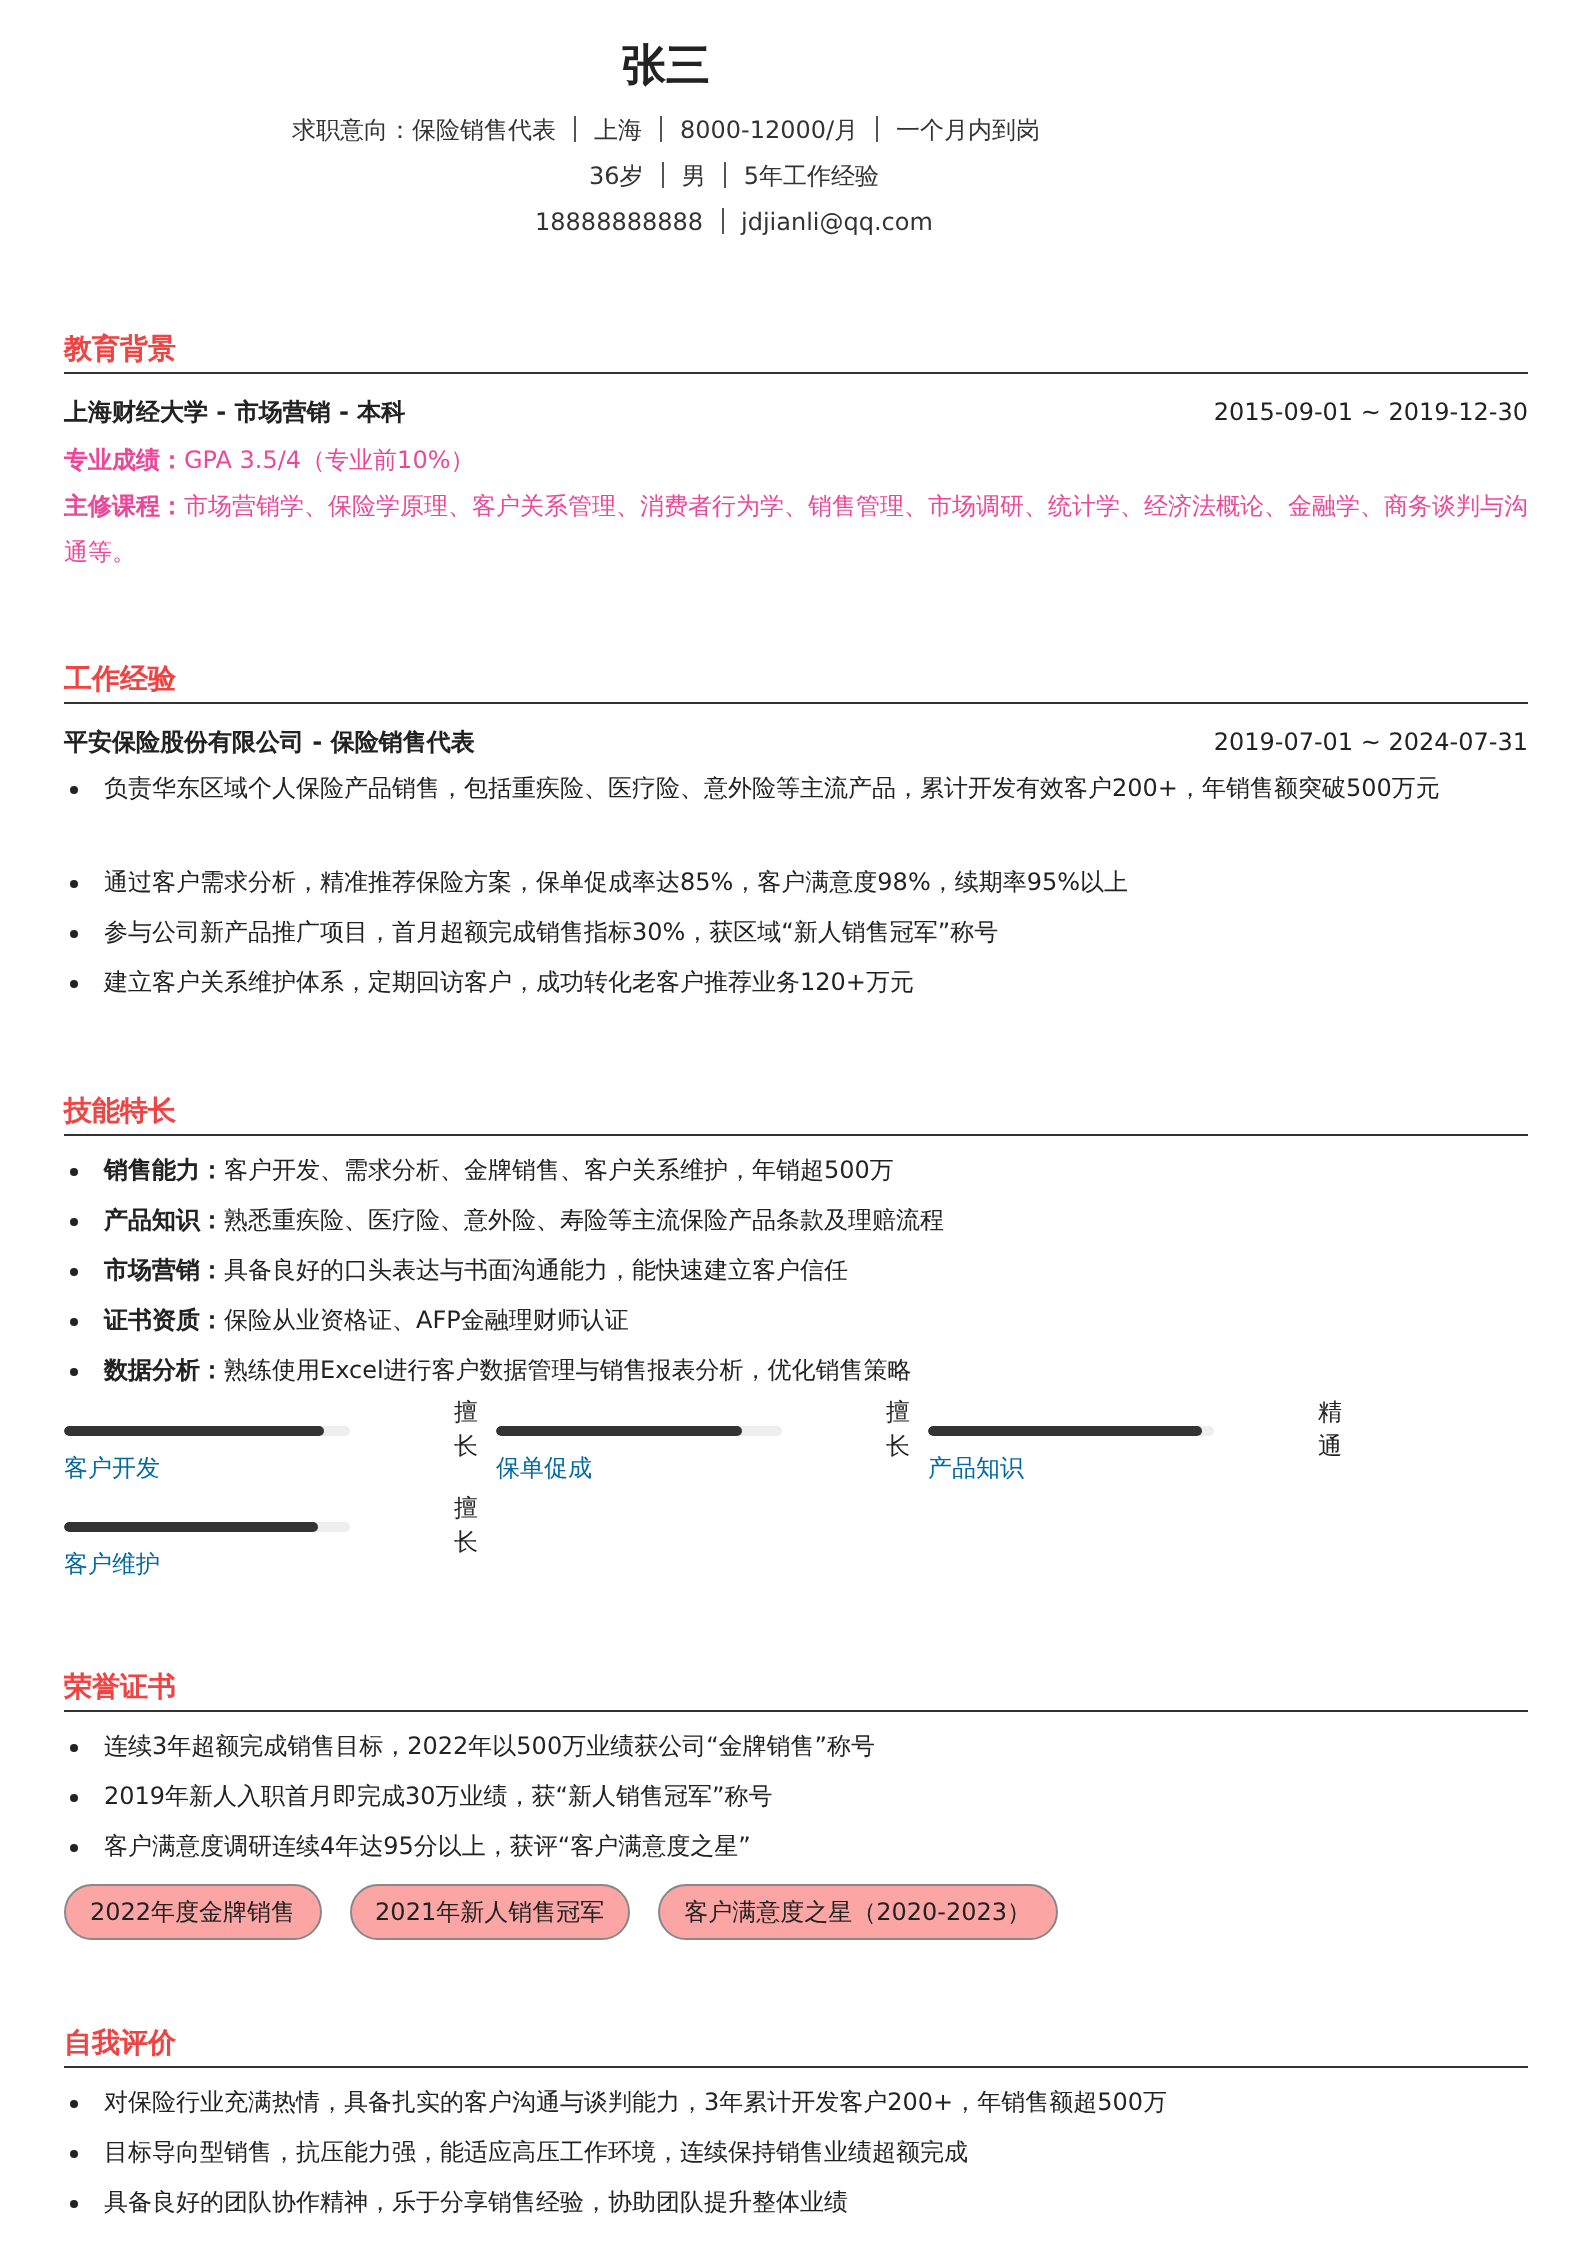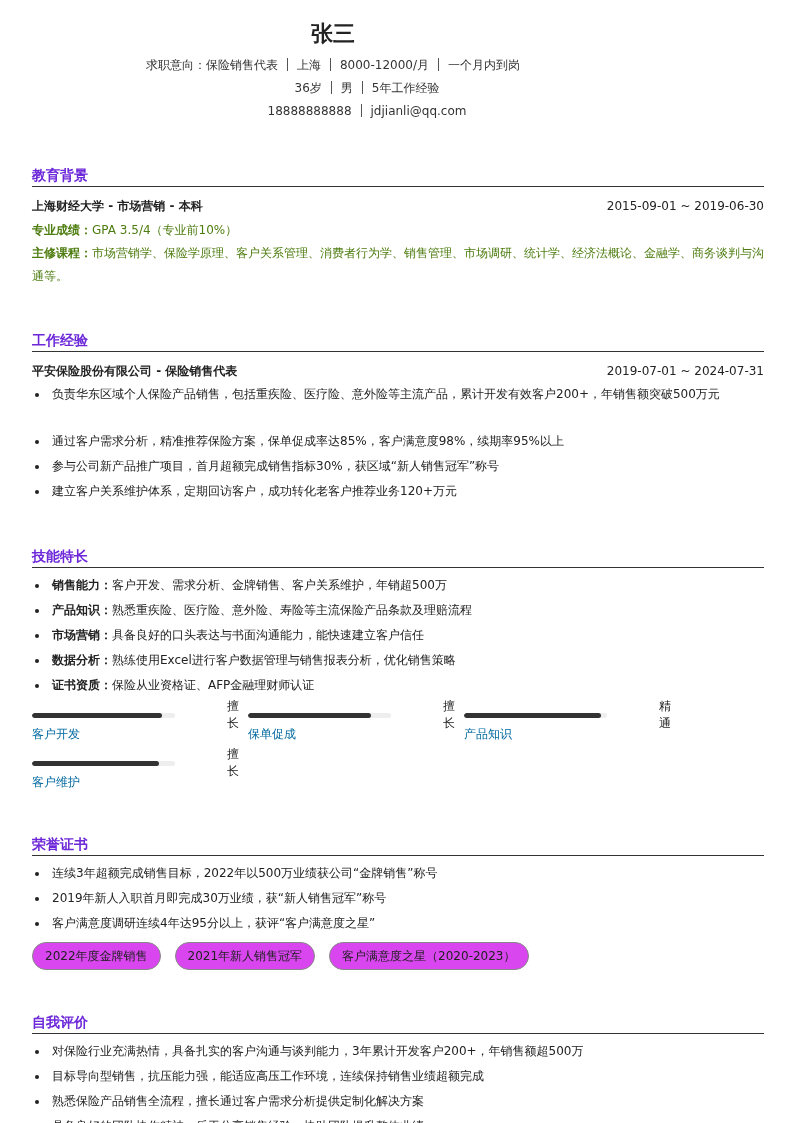--- a/index.html
+++ b/index.html
@@ -8,41 +8,41 @@
   .page { position: absolute; left: 32px; top: 0; width: 732px; }
   .header { text-align: center; padding-top: 20px; }
   .name { font-size: 22px; font-weight: bold; color: #222; height: 28px; line-height: 28px; margin-left: -130px; }
   .info-line { font-size: 12px; color: #333; line-height: 23px; height: 23px; }
   .info-line .sep { display: inline-block; width: 1px; height: 13px; background: #555; margin: 0 9px; vertical-align: -2px; }
   .line1 { margin-left: -130px; margin-top: 6px; }
   .line2 { margin-left: -62px; }
   .line3 { margin-left: -62px; }
 
   .section { margin-top: 0; }
-  .section-title { font-size: 14px; font-weight: bold; color: #6d28d9; height: 24px; line-height: 24px; border-bottom: 1.5px solid #333; padding-bottom: 0; margin-top: 40px; }
+  .section-title { font-size: 14px; font-weight: bold; color: #ef4444; height: 24px; line-height: 24px; border-bottom: 1.5px solid #333; padding-bottom: 0; margin-top: 40px; }
   .row-head { display: flex; justify-content: space-between; font-size: 12px; margin-top: 9px; height: 20px; line-height: 20px; }
   .row-head .title { font-weight: bold; }
   .row-head .date { color: #222; }
-  .para { font-size: 12px; line-height: 23px; color: #4d7c0f; }
+  .para { font-size: 12px; line-height: 23px; color: #ec4899; }
   .para b { font-weight: bold; }
   ul.bullets { list-style: none; }
   ul.bullets li { position: relative; padding-left: 20px; font-size: 12px; line-height: 25px; color: #222; }
   ul.bullets li::before { content: ""; position: absolute; left: 3px; top: 11px; width: 4px; height: 4px; border-radius: 50%; background: #222; }
   ul.bullets li b { font-weight: bold; }
 
   .skills-grid { display: grid; grid-template-columns: 216px 216px 216px; column-gap: 0; row-gap: 10px; margin-top: 8px; }
   .skill { width: 216px; }
   .skill-top { display: flex; align-items: center; height: 18px; gap: 41px; }
   .bar { width: 163px; height: 5px; background: #eeeeee; border-radius: 3px; position: relative; overflow: hidden; }
   .bar-fill { position: absolute; left: 0; top: 0; height: 5px; background: #333; border-radius: 3px; }
   .level { margin-left: 11px; font-size: 12px; color: #222; }
   .skill-name { font-size: 12px; color: #0369a1; line-height: 20px; }
 
   .tags { display: flex; gap: 14px; margin-top: 6px; }
-  .tag { border: 1px solid #888; border-radius: 14px; padding: 0 12px; height: 28px; line-height: 26px; font-size: 12px; color: #222; background: #d946ef; }
+  .tag { border: 1px solid #888; border-radius: 14px; padding: 0 12px; height: 28px; line-height: 26px; font-size: 12px; color: #222; background: #fca5a5; }
 </style>
 </head>
 <body>
 
 <div class="page">
 
   <div class="header">
     <div class="name">张三</div>
     <div class="info-line line1">
       <span>求职意向：</span><span>保险销售代表</span><span class="sep"></span><span>上海</span><span class="sep"></span><span>8000-12000/月</span><span class="sep"></span><span>一个月内到岗</span>
@@ -52,21 +52,21 @@
     </div>
     <div class="info-line line3">
       <span>18888888888</span><span class="sep"></span><span>jdjianli@qq.com</span>
     </div>
   </div>
 
   <div class="section" style="margin-top:36px;">
     <div class="section-title">教育背景</div>
     <div class="row-head">
       <span class="title">上海财经大学 - 市场营销 - 本科</span>
-      <span class="date">2015-09-01 ~ 2019-06-30</span>
+      <span class="date">2015-09-01 ~ 2019-12-30</span>
     </div>
     <div class="para" style="margin-top:3px;">
       <b>专业成绩：</b><span>GPA 3.5/4（专业前10%）</span>
     </div>
     <div class="para">
       <b>主修课程：</b><span>市场营销学、保险学原理、客户关系管理、消费者行为学、销售管理、市场调研、统计学、经济法概论、金融学、商务谈判与沟通等。</span>
     </div>
   </div>
 
   <div class="section" style="margin-top:18px;">
@@ -82,22 +82,22 @@
       <li>建立客户关系维护体系，定期回访客户，成功转化老客户推荐业务120+万元</li>
     </ul>
   </div>
 
   <div class="section" style="margin-top:14px;">
     <div class="section-title">技能特长</div>
     <ul class="bullets" style="margin-top:5px;">
       <li><b>销售能力：</b><span>客户开发、需求分析、金牌销售、客户关系维护，年销超500万</span></li>
       <li><b>产品知识：</b><span>熟悉重疾险、医疗险、意外险、寿险等主流保险产品条款及理赔流程</span></li>
       <li><b>市场营销：</b><span>具备良好的口头表达与书面沟通能力，能快速建立客户信任</span></li>
+      <li><b>证书资质：</b><span>保险从业资格证、AFP金融理财师认证</span></li>
       <li><b>数据分析：</b><span>熟练使用Excel进行客户数据管理与销售报表分析，优化销售策略</span></li>
-      <li><b>证书资质：</b><span>保险从业资格证、AFP金融理财师认证</span></li>
     </ul>
 
     <div class="skills-grid">
       <div class="skill">
         <div class="skill-top">
             <div class="bar" style="background: rgb(238, 238, 238);">
               <div class="bar-fill" style="width: 91%; background: rgb(51, 51, 51);"></div>
             </div>
             <span class="level">擅长</span>
           </div>
@@ -145,18 +145,17 @@
       <span class="tag">2021年新人销售冠军</span>
       <span class="tag">客户满意度之星（2020-2023）</span>
     </div>
   </div>
 
   <div class="section" style="margin-top:22px;">
     <div class="section-title">自我评价</div>
     <ul class="bullets" style="margin-top:5px;">
       <li>对保险行业充满热情，具备扎实的客户沟通与谈判能力，3年累计开发客户200+，年销售额超500万</li>
       <li>目标导向型销售，抗压能力强，能适应高压工作环境，连续保持销售业绩超额完成</li>
-      <li>熟悉保险产品销售全流程，擅长通过客户需求分析提供定制化解决方案</li>
       <li>具备良好的团队协作精神，乐于分享销售经验，协助团队提升整体业绩</li>
     </ul>
   </div>
 
 </div>
 
 </body></html>

